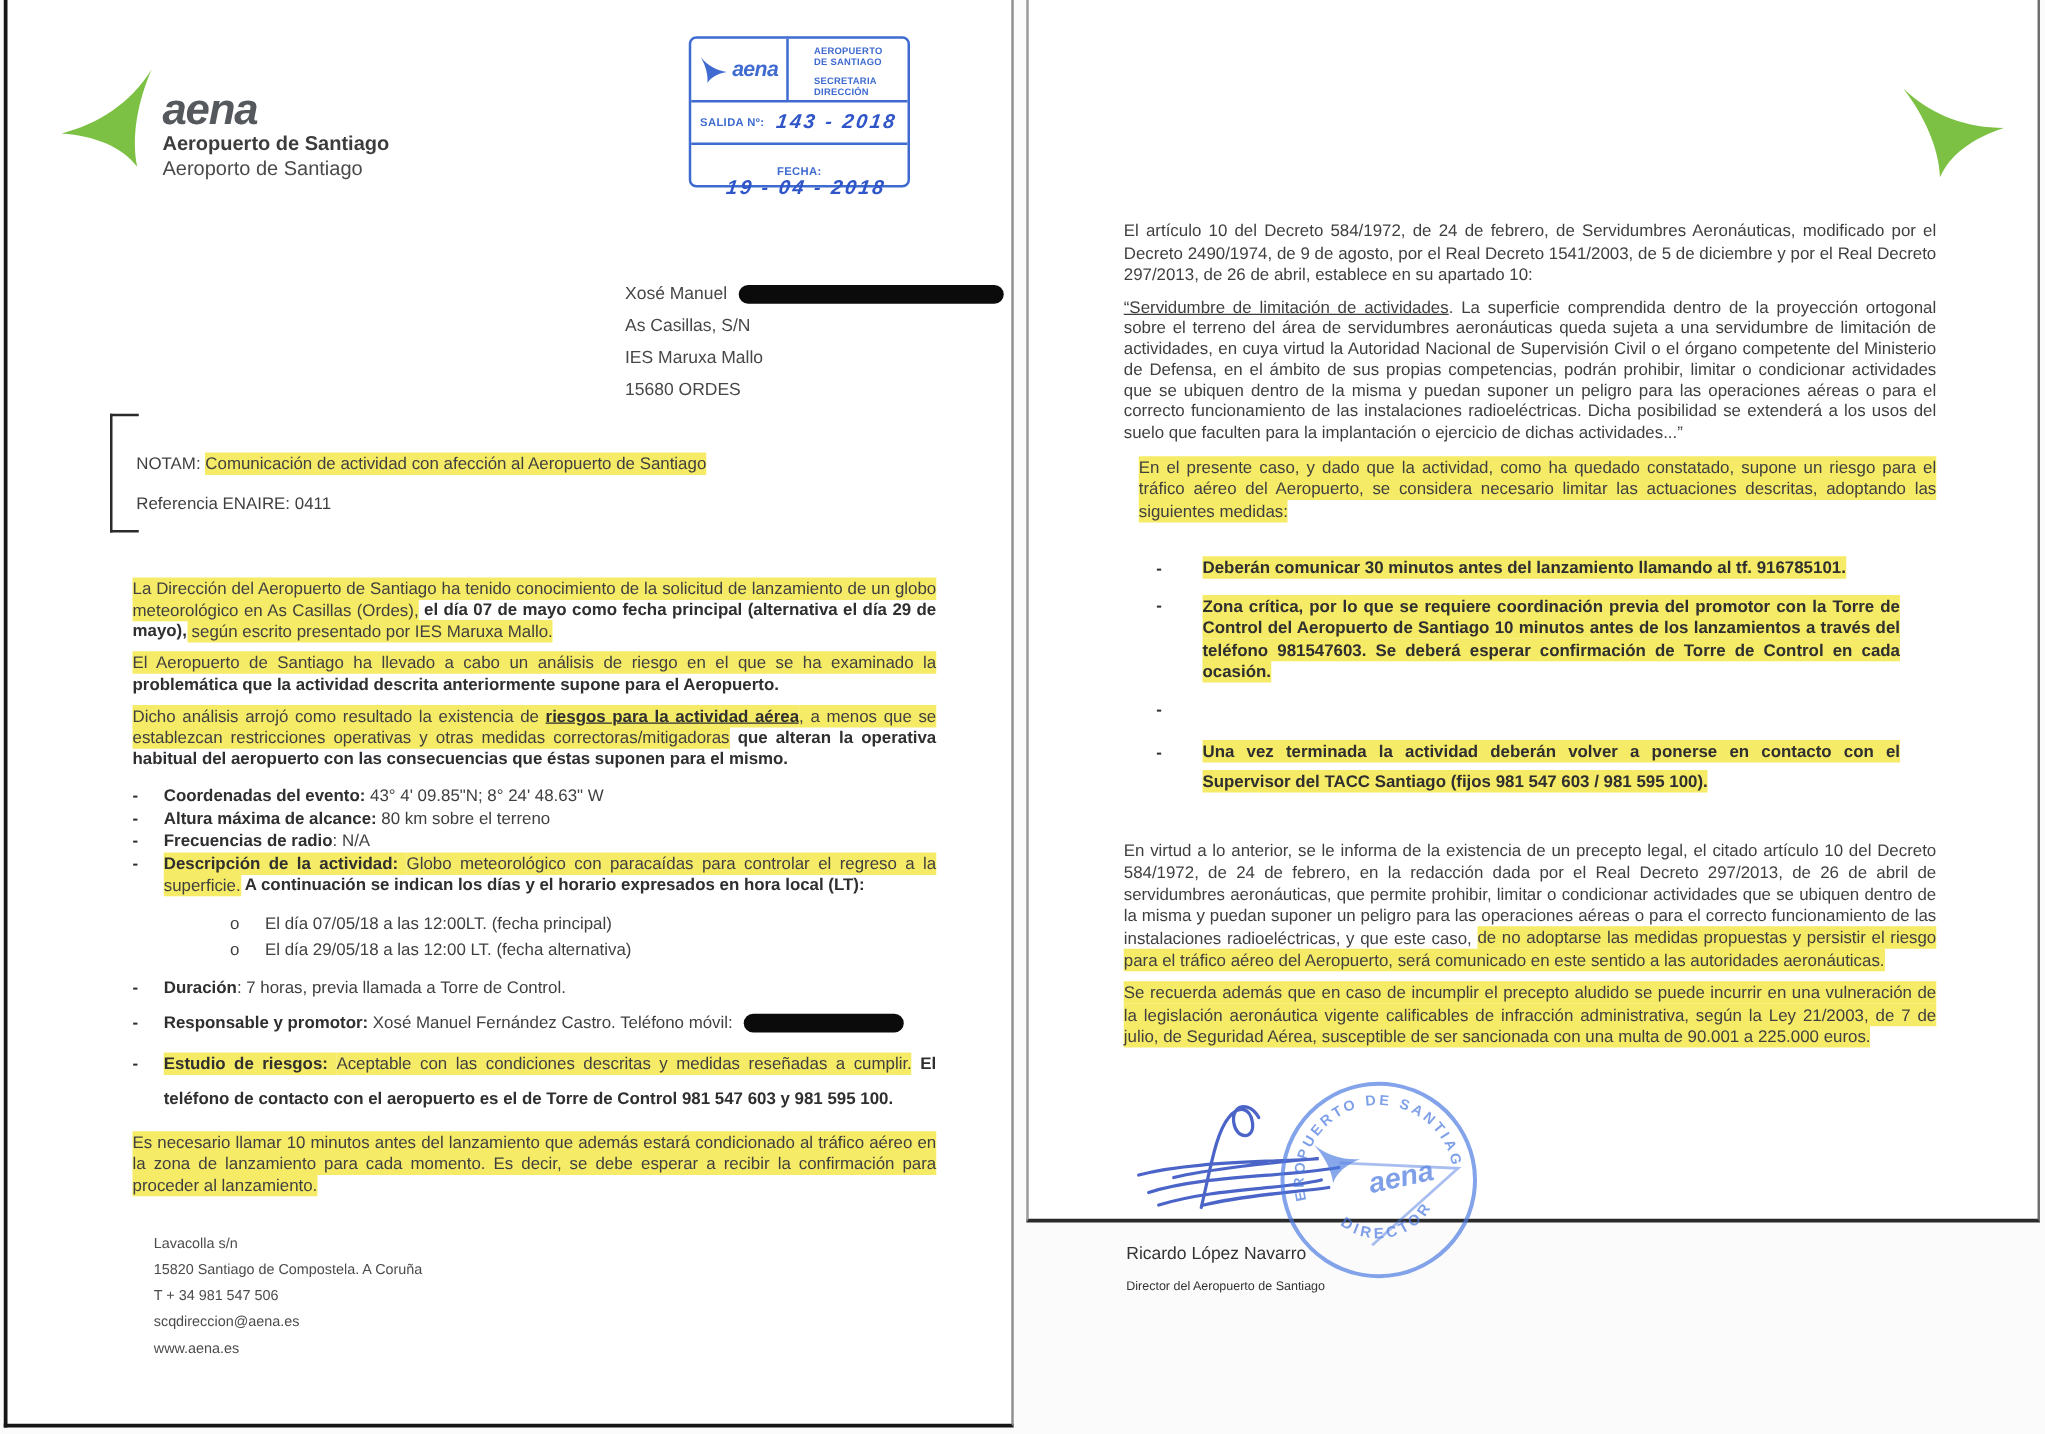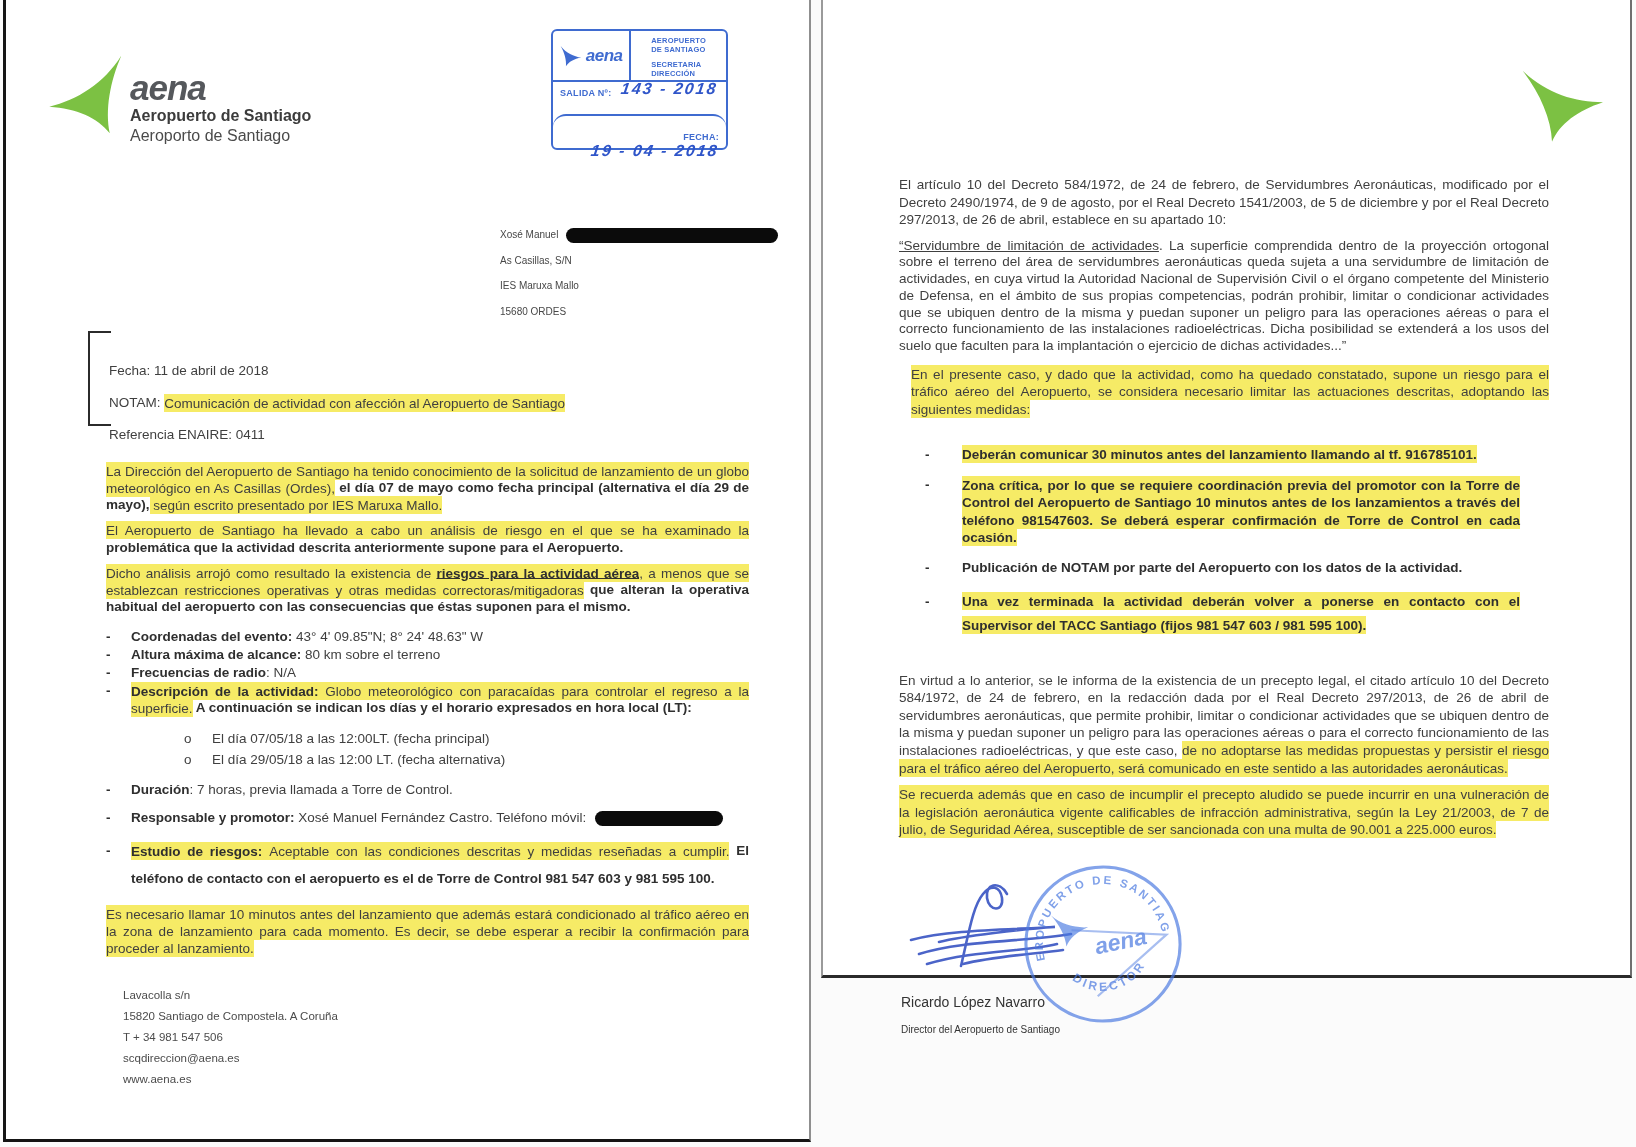--- a/index.html
+++ b/index.html
@@ -33,26 +33,26 @@
 
   .salida-stamp {
     position:absolute; left:545px; top:29px; width:177px;
     border:2.5px solid #3f6bd0; border-radius:6px; color:#3f6bd0; background:rgba(255,255,255,.2);
   }
   .st-row1 { display:flex; border-bottom:2px solid #3f6bd0; height:51px; }
   .st-logo-cell { width:84px; border-right:2px solid #3f6bd0; display:flex; align-items:center; justify-content:center; gap:4px; }
   .st-brand { font-size:17px; font-weight:bold; font-style:italic; letter-spacing:-0.5px; }
   .st-office { flex:1; padding:5px 20px; font-size:7.5px; font-weight:bold; line-height:9px; letter-spacing:.2px; }
   .st-office .grp2 { margin-top:6px; }
-  .st-row { display:flex; align-items:flex-end; height:27px; padding:16px 7px;border-radius:13px; }
+  .st-row { display:flex; align-items:center; height:27px; padding:16px 7px; }
   .st-row + .st-row { border-top:2px solid #3f6bd0;flex-direction:column; }
   .st-lbl { font-size:9px; font-weight:bold; letter-spacing:.3px; flex:none; }
   .st-hand { font-size:16px; font-style:italic; font-weight:bold; color:#2f55c9; margin-left:10px; letter-spacing:2px; transform:skewX(-8deg); white-space:nowrap; }
 
-  .recipient { position:absolute; left:494px; top:222px; font-size:10px; line-height:25.5px; color:#474747; }
+  .recipient { position:absolute; left:494px; top:222px; font-size:14px; line-height:25.5px; color:#474747; }
 
   .bracket { position:absolute; left:82px; top:331px; width:23px; height:95px;
     border-left:2.5px solid #2b2b2b; border-top:2.5px solid #2b2b2b; border-bottom:2.5px solid #2b2b2b; }
   .meta { position:absolute; left:103px; top:362px; font-size:13.5px; line-height:18px; }
   .meta-line { margin-bottom:14px; white-space:nowrap; }
 
   .bodyL { position:absolute; left:100px; top:462px; width:643px; font-size:13.5px; line-height:17.2px; }
   .para { text-align:justify; margin:0; }
   .bodyL .para + .para { margin-top:8px; }
   .blist { margin-top:12px; }
@@ -131,21 +131,20 @@
   <div class="recipient">
     <div><span>Xosé Manuel </span><span class="redact" style="width: 212px;">&nbsp;</span></div>
     <div>As Casillas, S/N</div>
     <div>IES Maruxa Mallo</div>
     <div>15680 ORDES</div>
   </div>
 
   <div class="bracket"></div>
 
   <div class="meta">
-    <div class="meta-line">Fecha: 11 de abril de 2018</div>
     <div class="meta-line"><span>NOTAM: </span><span class="hl">Comunicación de actividad con afección al Aeropuerto de Santiago</span></div>
     <div class="meta-line">Referencia ENAIRE: 0411</div>
   </div>
 
   <div class="bodyL">
     <div class="para"><span class="hl">La Dirección del Aeropuerto de Santiago ha tenido conocimiento de la solicitud de lanzamiento de un globo meteorológico en As Casillas (Ordes),</span><span class="b"> el día 07 de mayo como fecha principal (alternativa el día 29 de mayo),</span><span class="hl"> según escrito presentado por IES Maruxa Mallo.</span></div>
     <div class="para"><span class="hl">El Aeropuerto de Santiago ha llevado a cabo un análisis de riesgo en el que se ha examinado la</span><span class="b"> problemática que la actividad descrita anteriormente supone para el Aeropuerto.</span></div>
     <div class="para"><span class="hl">Dicho análisis arrojó como resultado la existencia de </span><span class="hl b u">riesgos para la actividad aérea</span><span class="hl">, a menos que se establezcan restricciones operativas y otras medidas correctoras/mitigadoras</span><span class="b"> que alteran la operativa habitual del aeropuerto con las consecuencias que éstas suponen para el mismo.</span></div>
 
     <div class="blist">
@@ -218,21 +217,20 @@
       <div class="rli">
         <span class="rmk">-</span>
         <div class="rlt"><span class="hl b">Deberán comunicar 30 minutos antes del lanzamiento llamando al tf. 916785101.</span></div>
       </div>
       <div class="rli">
         <span class="rmk">-</span>
         <div class="rlt"><span class="hl b">Zona crítica, por lo que se requiere coordinación previa del promotor con la Torre de Control del Aeropuerto de Santiago 10 minutos antes de los lanzamientos a través del teléfono 981547603. Se deberá esperar confirmación de Torre de Control en cada ocasión.</span></div>
       </div>
       <div class="rli">
         <span class="rmk">-</span>
-        <div class="rlt"><span class="b">Publicación de NOTAM por parte del Aeropuerto con los datos de la actividad.</span></div>
       </div>
       <div class="rli tall">
         <span class="rmk">-</span>
         <div class="rlt"><span class="hl b">Una vez terminada la actividad deberán volver a ponerse en contacto con el Supervisor del TACC Santiago (fijos 981 547 603 / 981 595 100).</span></div>
       </div>
     </div>
 
     <div class="para p4"><span>En virtud a lo anterior, se le informa de la existencia de un precepto legal, el citado artículo 10 del Decreto 584/1972, de 24 de febrero, en la redacción dada por el Real Decreto 297/2013, de 26 de abril de servidumbres aeronáuticas, que permite prohibir, limitar o condicionar actividades que se ubiquen dentro de la misma y puedan suponer un peligro para las operaciones aéreas o para el correcto funcionamiento de las instalaciones radioeléctricas, y que este caso, </span><span class="hl">de no adoptarse las medidas propuestas y persistir el riesgo para el tráfico aéreo del Aeropuerto, será comunicado en este sentido a las autoridades aeronáuticas.</span></div>
     <div class="para p5"><span class="hl">Se recuerda además que en caso de incumplir el precepto aludido se puede incurrir en una vulneración de la legislación aeronáutica vigente calificables de infracción administrativa, según la Ley 21/2003, de 7 de julio, de Seguridad Aérea, susceptible de ser sancionada con una multa de 90.001 a 225.000 euros.</span></div>
   </div>

